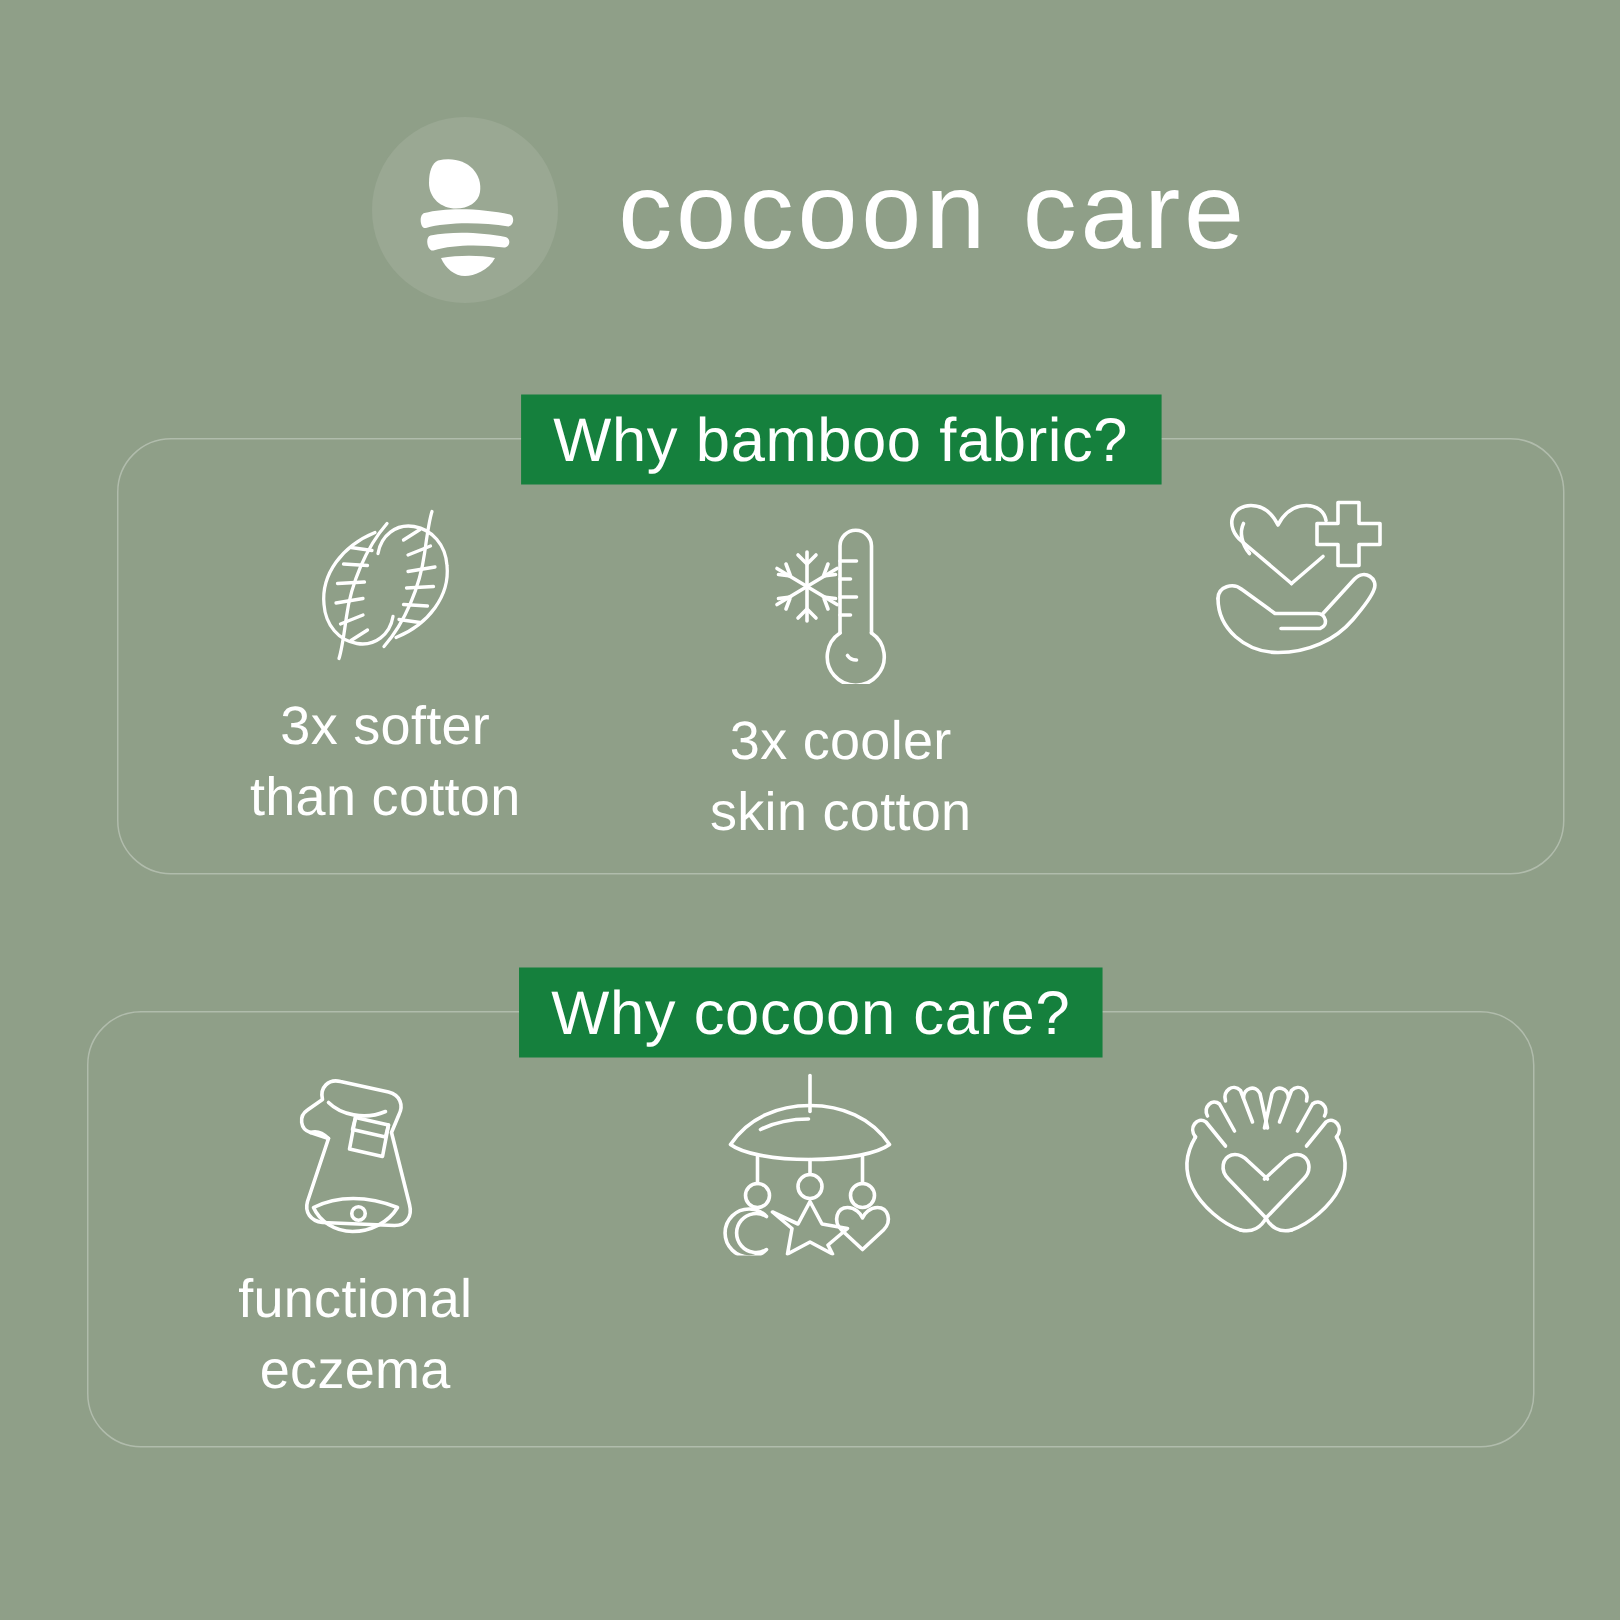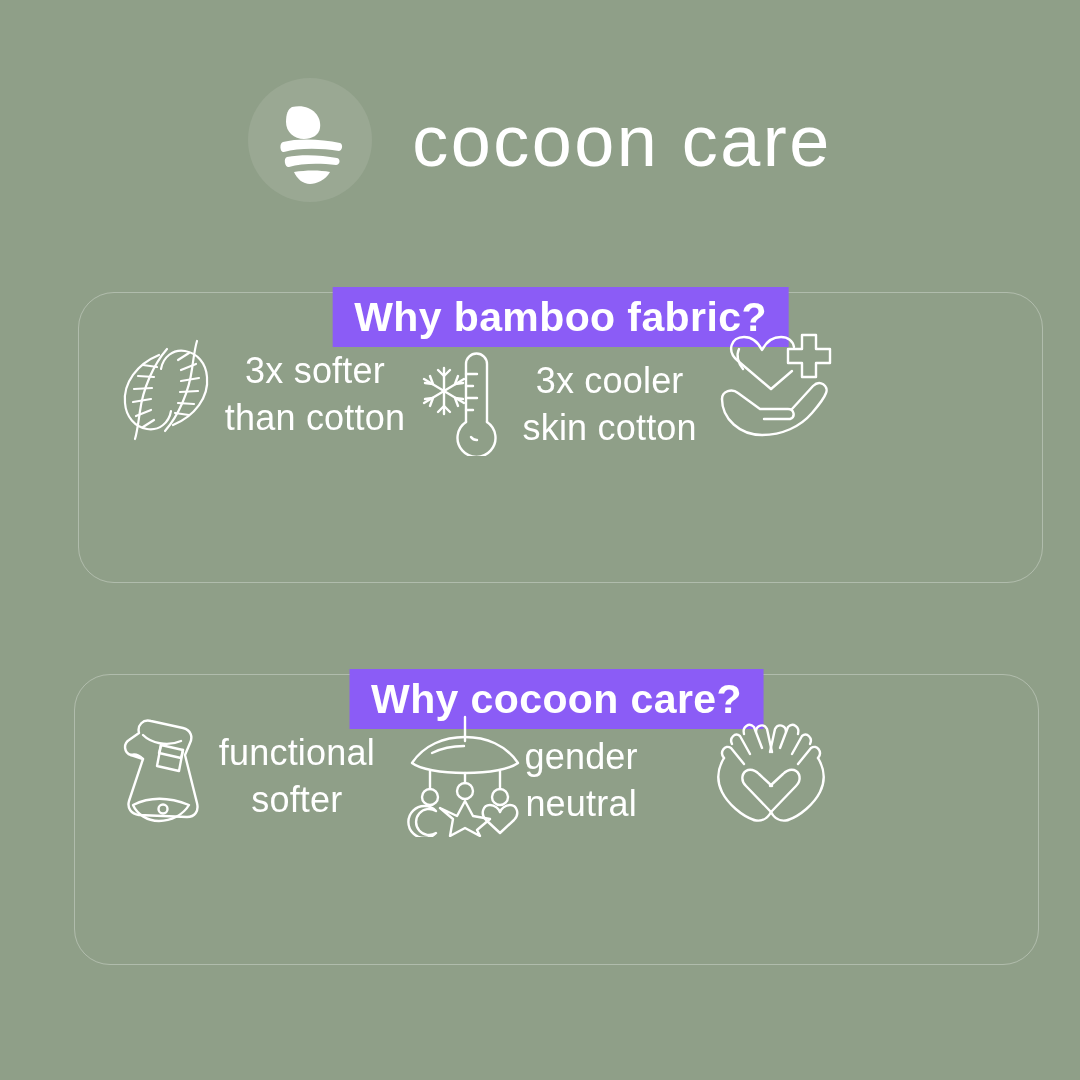--- a/index.html
+++ b/index.html
@@ -52,53 +52,53 @@
   }
 
   
   .section {
     position: absolute;
     border: 1.4px solid rgba(255,255,255,0.30);
     border-radius: 36px;
   }
 
   #section-bamboo { left: 78px;  top: 292px; width: 965px; height: 291px; }
-  #section-cocoon { left: 74px;  top: 674px; width: 965px; height: 291px; }
+  #section-cocoon { left: 58px;  top: 674px; width: 965px; height: 291px; }
 
   .section-title {
     position: absolute;
     top: -30px;
     left: 50%;
     transform: translateX(-50%);
-    background: #8b5cf6;
+    background: #15803d;
     padding: 0 22px;
     font-size: 41px;
-    font-weight: 700;
+    font-weight: 400;
     letter-spacing: 0.4px;
     white-space: nowrap;
     line-height: 60px;
     height: 60px;
     color: #ffffff;
-    margin-top: 24px;
   }
 
   .features {
     position: absolute;
     inset: 0;
     display: flex;
     align-items: flex-start;
     justify-content: space-around;
     padding: 36px 26px 0 26px;
   }
 
   .feature {
     width: 300px;
     display: flex;
-    flex-direction: row;
-    align-items: center;
+    flex-direction: column;
+    align-items: center;
+    justify-content: flex-end;
   }
 
   .feature-icon {
     height: 122px;
     display: flex;
     align-items: center;
     justify-content: center;
   }
 
   .feature-icon svg {
@@ -219,21 +219,21 @@
           <path d="M28 42 C34 40, 38 44, 40 46"></path>
 
           <path d="M30 92 C46 84, 66 84, 86 92 C80 102, 68 108, 56 108 C44 108, 34 101, 30 92 Z"></path>
           <circle cx="60" cy="96" r="4.5"></circle>
 
           <path d="M58 32 L80 37 L76 58 L54 53 Z"></path>
           <path d="M58 32 L56 40 L78 45 L80 37"></path>
         </svg>
       </div>
       <div class="feature-label">functional
-softer</div>
+eczema</div>
     </div>
 
     <div class="feature f2">
       <div class="feature-icon">
         <svg width="118" height="122" viewBox="0 0 118 122" fill="none" stroke="#ffffff" stroke-width="2.4" stroke-linecap="round" stroke-linejoin="round">
 
           <path d="M59 2 L59 26"></path>
 
           <path d="M6 48 C18 30, 38 22, 59 22 C80 22, 100 30, 112 48 C104 54, 84 58, 59 58 C34 58, 14 54, 6 48 Z"></path>
           <path d="M26 38 C36 33, 48 31, 58 31"></path>
@@ -244,22 +244,20 @@
           <circle cx="59" cy="76" r="8"></circle>
           <circle cx="94" cy="82" r="8"></circle>
 
           <path d="M30 96 A16 16 0 1 0 30 118 A13 13 0 1 1 30 96 Z"></path>
 
           <path d="M59 86 L67 101 L84 104 L71 115 L74 121 L59 113 L44 121 L47 104 L34 93 L51 101 Z"></path>
 
           <path d="M94 118 L80 105 C74 99, 77 90, 84 90 C89 90, 93 94, 94 97 C95 94, 99 90, 104 90 C111 90, 114 99, 108 105 Z"></path>
         </svg>
       </div>
-      <div class="feature-label">gender
-neutral</div>
     </div>
 
     <div class="feature f3">
       <div class="feature-icon">
         <svg width="122" height="112" viewBox="0 0 122 112" fill="none" stroke="#ffffff" stroke-width="2.4" stroke-linecap="round" stroke-linejoin="round">
 
           <path d="M22 24 C19 18, 25 12, 30 16 L40 34"></path>
           <path d="M34 14 C32 7, 39 2, 44 7 L52 28"></path>
           <path d="M46 12 C46 5, 54 3, 57 9 L62 32"></path>
           <path d="M14 38 C9 32, 15 24, 21 28 L34 44"></path>

